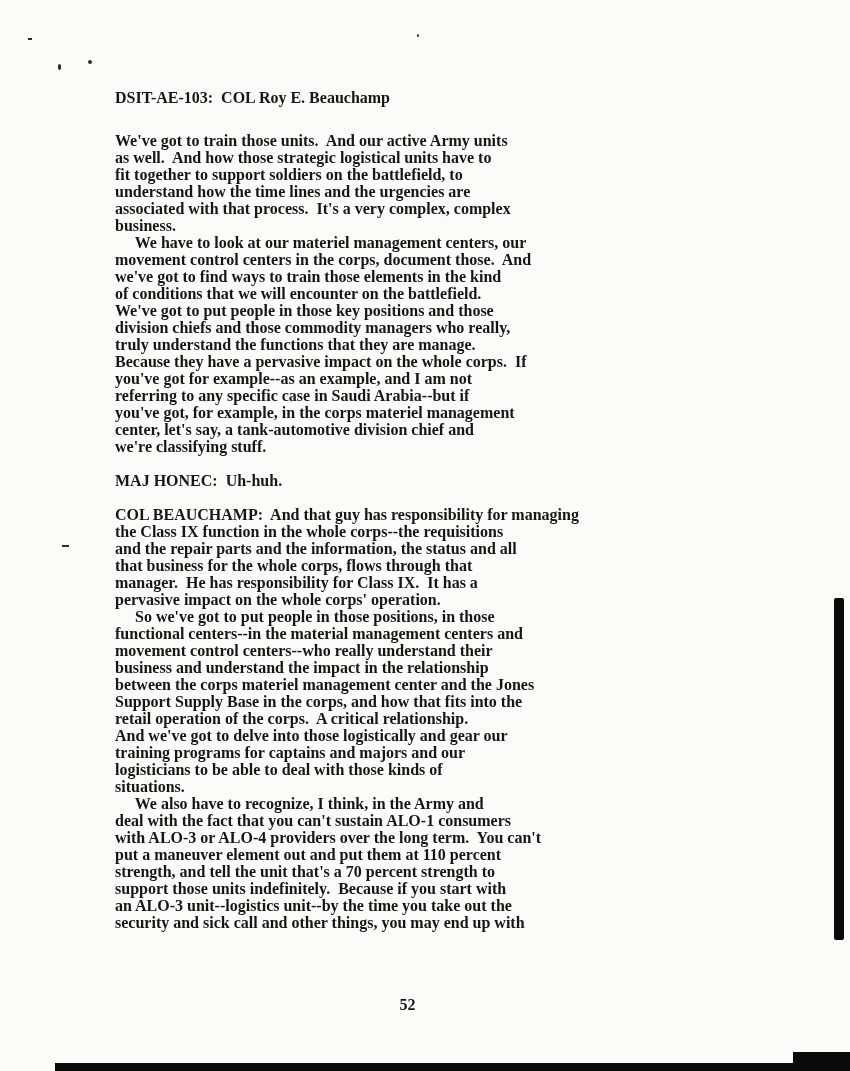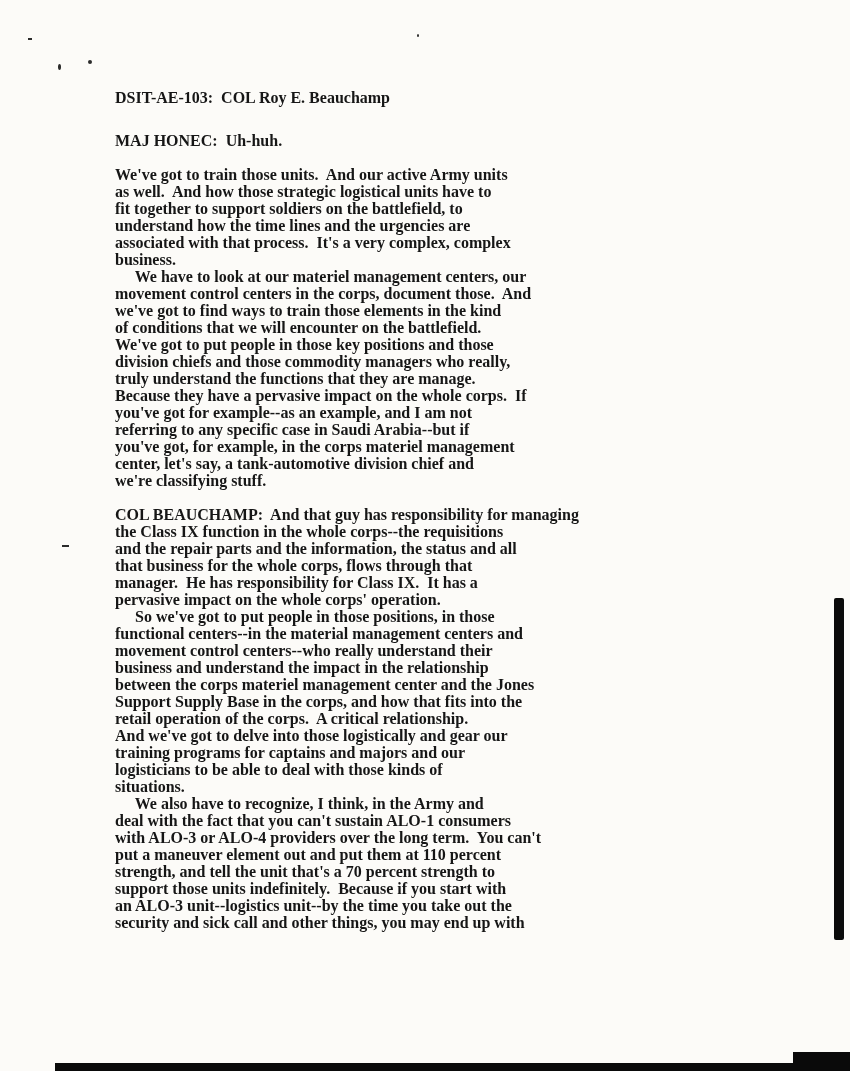--- a/index.html
+++ b/index.html
@@ -85,40 +85,40 @@
 <div class="page">
 
   <span class="artifact speck speck-1"></span>
   <span class="artifact speck speck-2"></span>
   <span class="artifact speck speck-3"></span>
   <span class="artifact speck speck-4"></span>
   <span class="artifact speck speck-5"></span>
 
   <div class="content">
     <div class="doc-header">DSIT-AE-103:  COL Roy E. Beauchamp</div>
-    <div class="para">MAJ HONEC:  Uh-huh.</div>
     <div class="para">We've got to train those units.  And our active Army units
 as well.  And how those strategic logistical units have to
 fit together to support soldiers on the battlefield, to
 understand how the time lines and the urgencies are
 associated with that process.  It's a very complex, complex
 business.
      We have to look at our materiel management centers, our
 movement control centers in the corps, document those.  And
 we've got to find ways to train those elements in the kind
 of conditions that we will encounter on the battlefield.
 We've got to put people in those key positions and those
 division chiefs and those commodity managers who really,
 truly understand the functions that they are manage.
 Because they have a pervasive impact on the whole corps.  If
 you've got for example--as an example, and I am not
 referring to any specific case in Saudi Arabia--but if
 you've got, for example, in the corps materiel management
 center, let's say, a tank-automotive division chief and
 we're classifying stuff.</div>
+    <div class="para">MAJ HONEC:  Uh-huh.</div>
     <div class="para">COL BEAUCHAMP:  And that guy has responsibility for managing
 the Class IX function in the whole corps--the requisitions
 and the repair parts and the information, the status and all
 that business for the whole corps, flows through that
 manager.  He has responsibility for Class IX.  It has a
 pervasive impact on the whole corps' operation.
      So we've got to put people in those positions, in those
 functional centers--in the material management centers and
 movement control centers--who really understand their
 business and understand the impact in the relationship
@@ -132,18 +132,19 @@
      We also have to recognize, I think, in the Army and
 deal with the fact that you can't sustain ALO-1 consumers
 with ALO-3 or ALO-4 providers over the long term.  You can't
 put a maneuver element out and put them at 110 percent
 strength, and tell the unit that's a 70 percent strength to
 support those units indefinitely.  Because if you start with
 an ALO-3 unit--logistics unit--by the time you take out the
 security and sick call and other things, you may end up with</div>
   </div>
 
+  <div class="page-number">52</div>
 
   <div class="artifact bar-right"></div>
   <div class="artifact bar-bottom"></div>
   <div class="artifact corner-bottom-right"></div>
 
 </div>
 
 </body></html>

